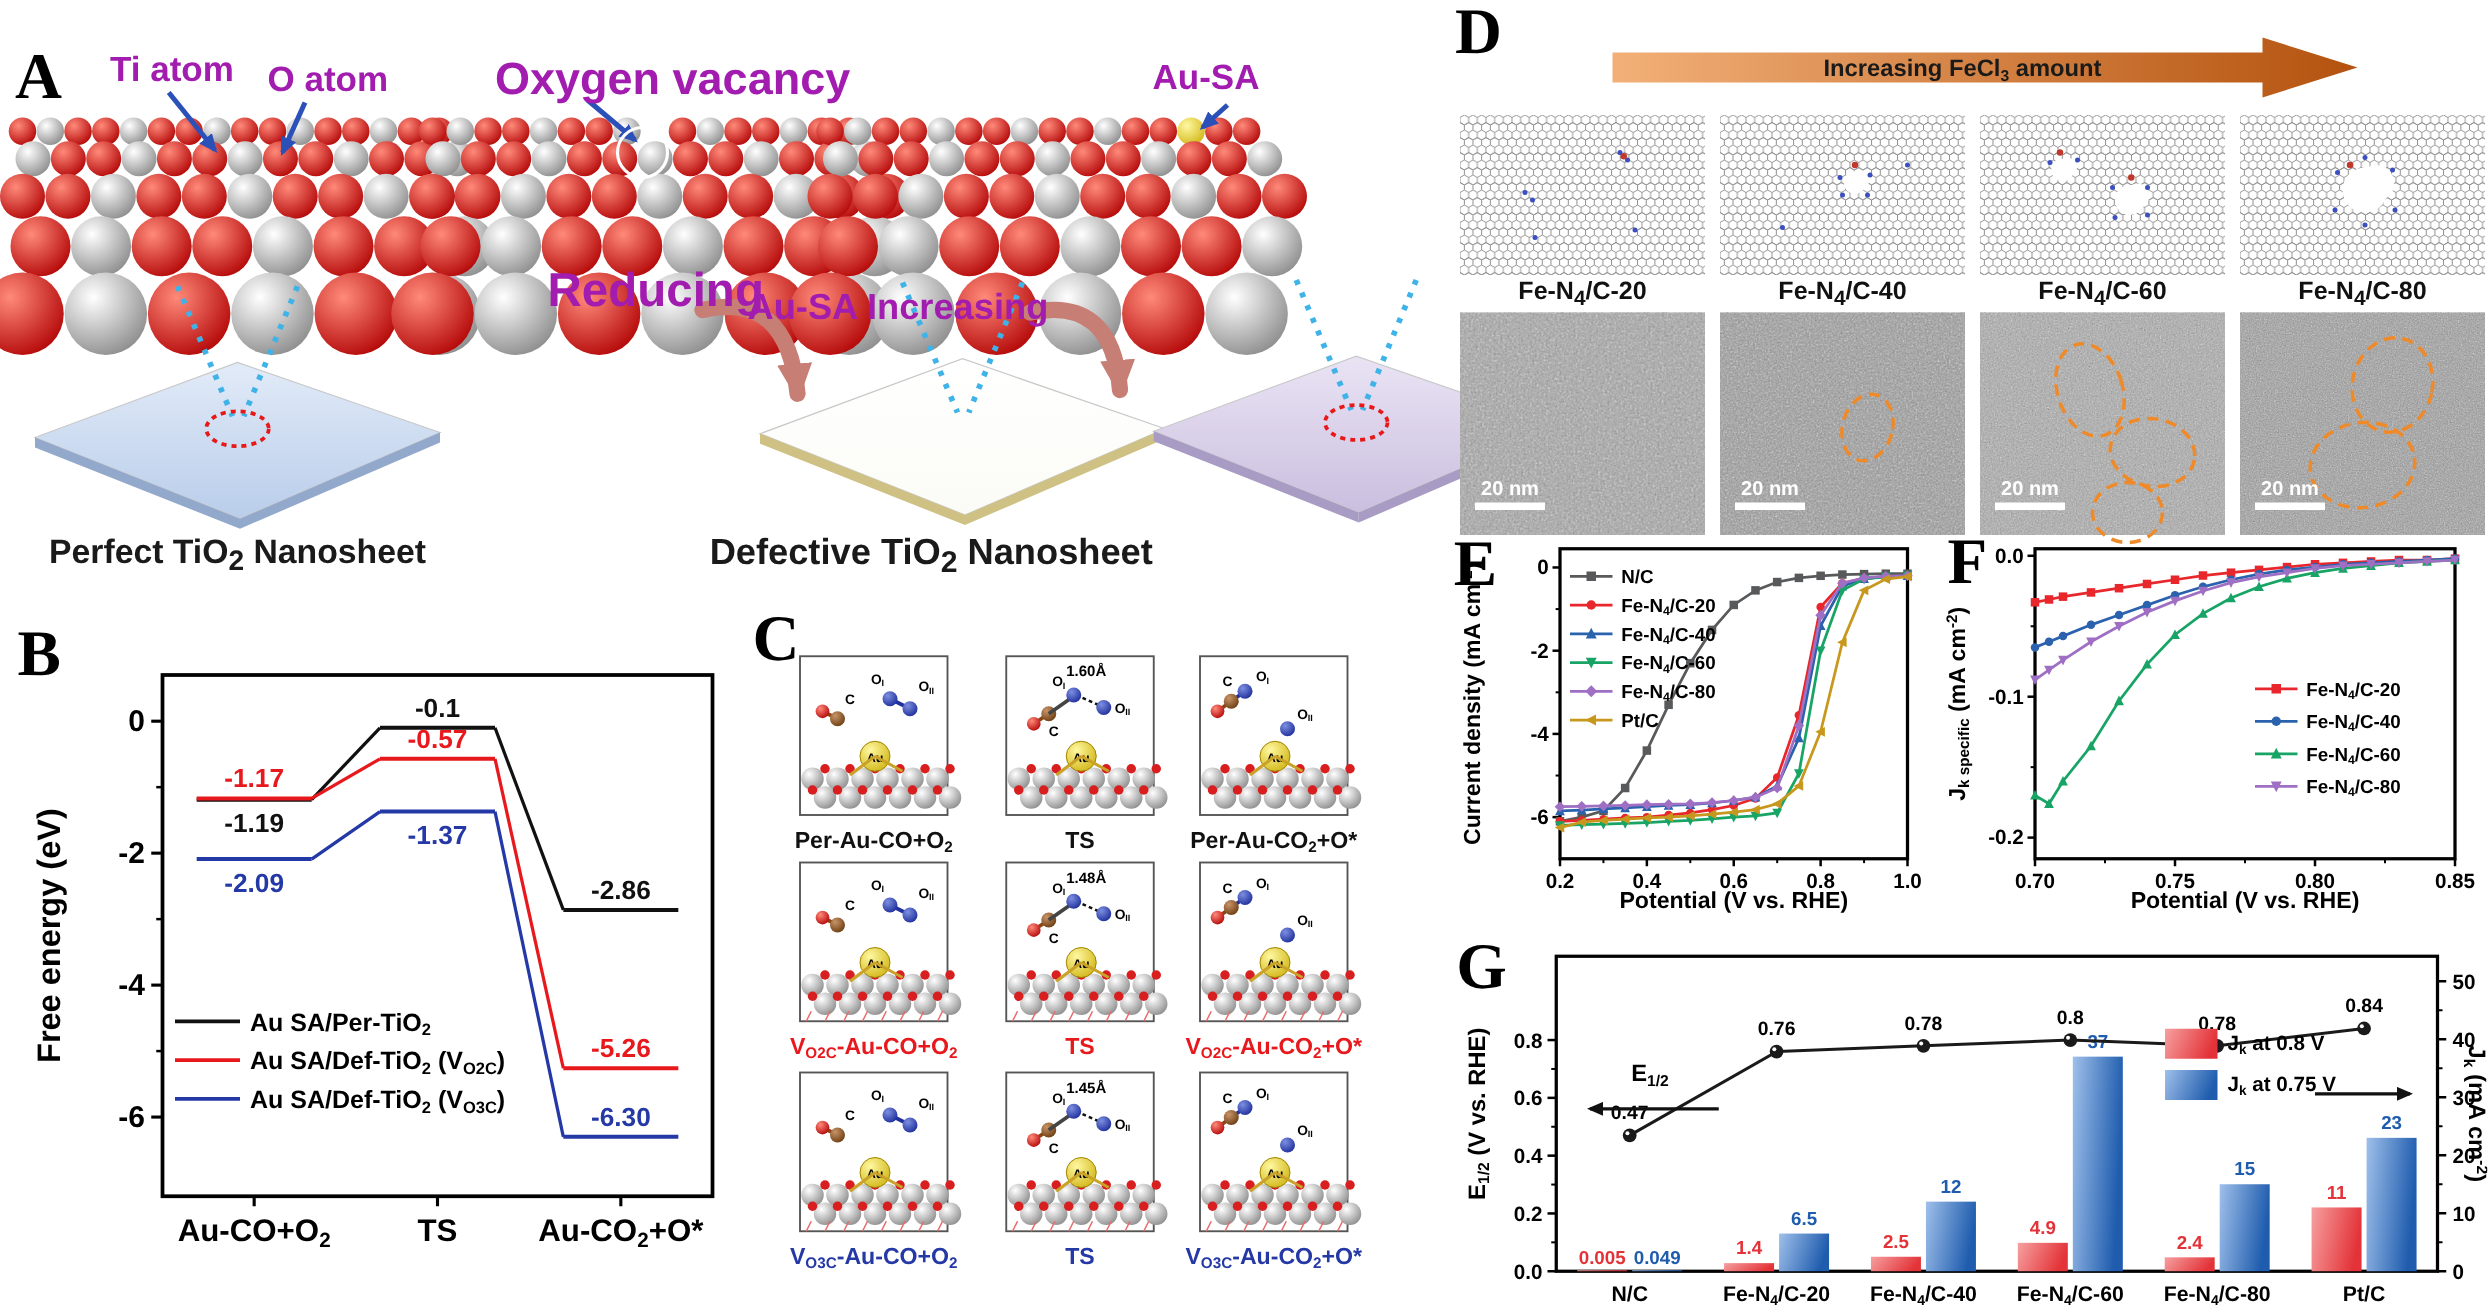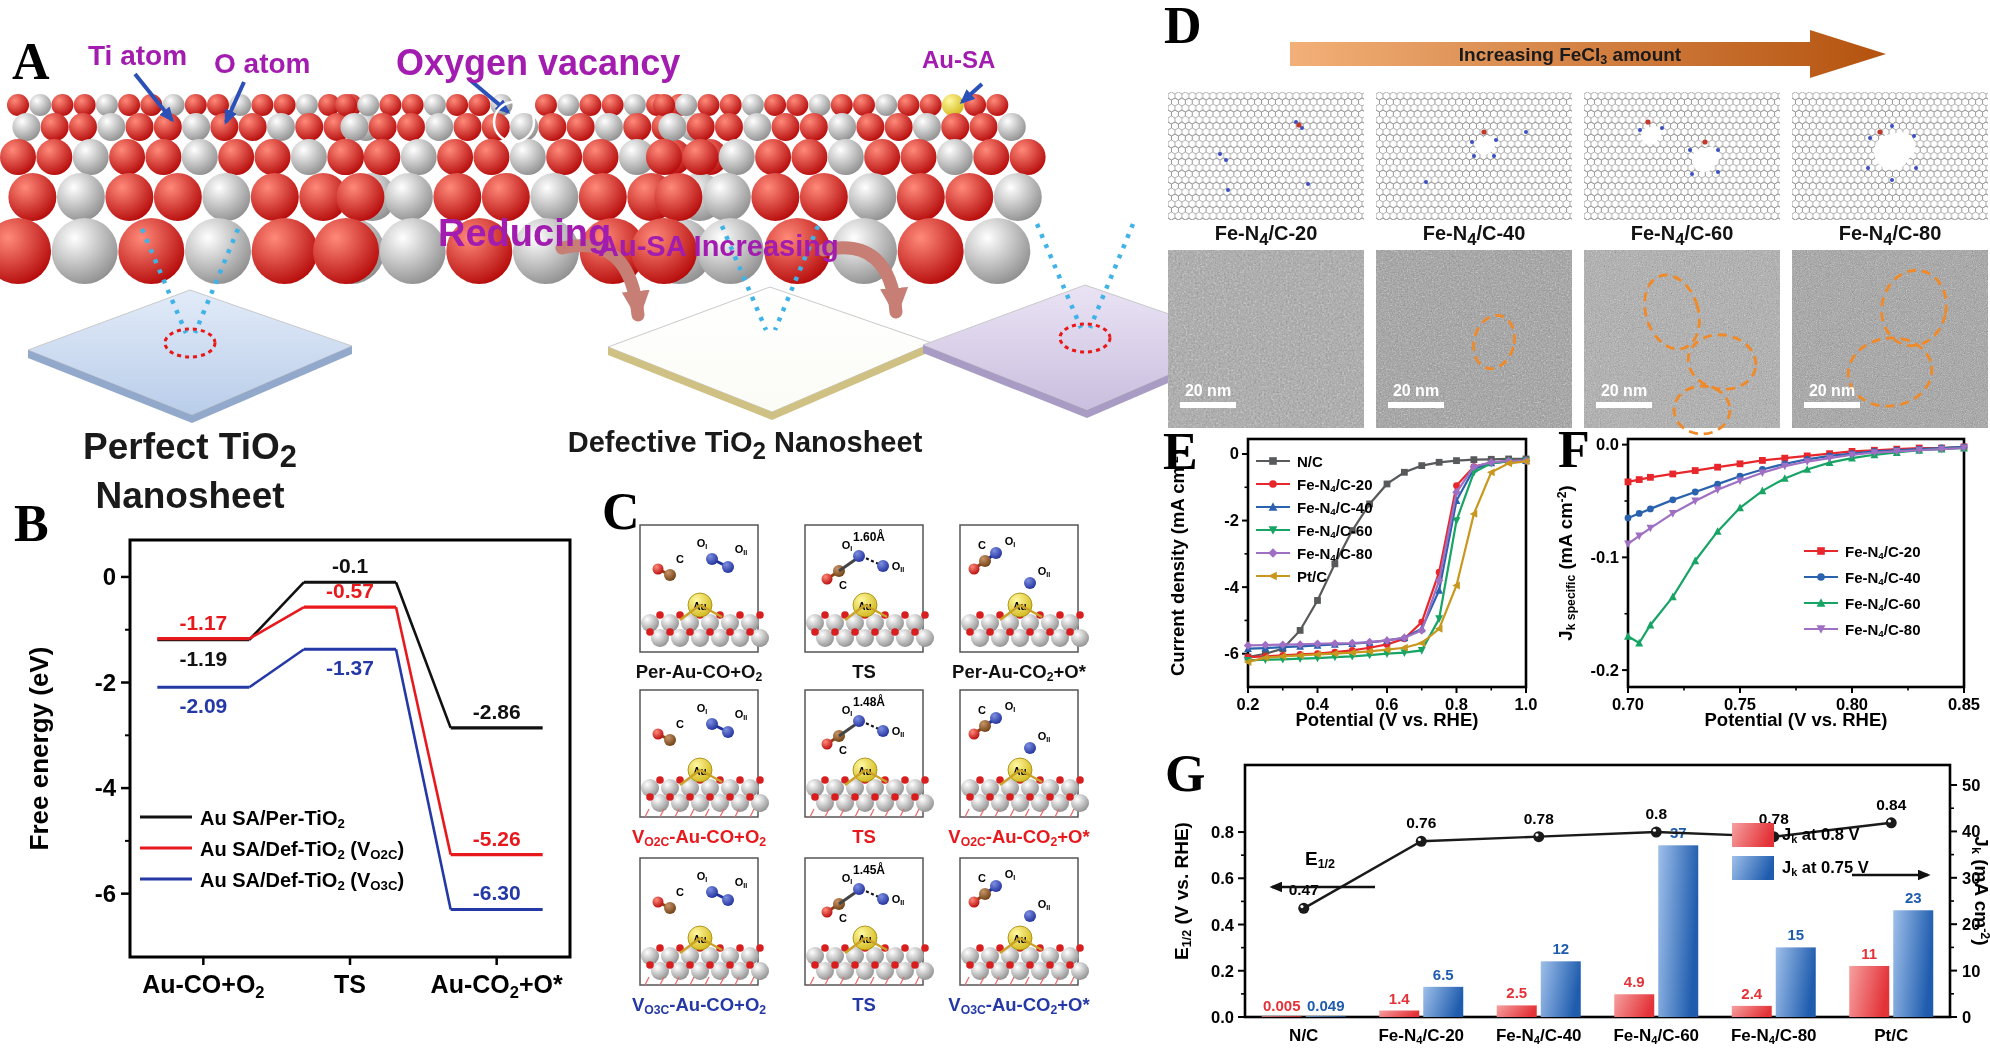--- a/index.html
+++ b/index.html
@@ -311,25 +311,25 @@
       <line x1="470" y1="80" x2="508" y2="112" stroke="#2b50b8" stroke-width="4" marker-end="url(#blueArr)"></line>
       <line x1="982" y1="84" x2="962" y2="102" stroke="#2b50b8" stroke-width="4" marker-end="url(#blueArr)"></line>
       <circle cx="514" cy="122" r="20" fill="none" stroke="#ffffff" stroke-width="2.5"></circle>
       <path d="M 562,248 Q 630,232 638,315" fill="none" stroke="#c77e74" stroke-width="13" stroke-linecap="round" marker-end="url(#pinkArr)"></path>
       <path d="M 824,250 Q 890,236 896,312" fill="none" stroke="#c77e74" stroke-width="13" stroke-linecap="round" marker-end="url(#pinkArr)"></path>
     </svg>
 
   <div class="lbl" style="left:88px;top:40px;font-size:28px;">Ti atom</div>
   <div class="lbl" style="left:214px;top:48px;font-size:28px;">O atom</div>
   <div class="lbl" style="left:396px;top:42px;font-size:36px;">Oxygen vacancy</div>
-  <div class="lbl" style="left:922px;top:46px;font-size:24px;">Au-SA</div>
+  <div class="lbl" style="left:922px;top:46px;font-size:28px;">Au-SA</div>
   <div class="lbl" style="left:438px;top:212px;font-size:38px;">Reducing</div>
   <div class="lbl" style="left:598px;top:230px;font-size:29px;">Au-SA Increasing</div>
 
-  <div class="caption" style="left:25px;top:426px;width:330px;font-size:37px;">Perfect TiO<sub>2</sub> Nanosheet</div>
+  <div class="caption" style="left:25px;top:426px;width:330px;font-size:27px;">Perfect TiO<sub>2</sub> Nanosheet</div>
   <div class="caption" style="left:560px;top:426px;width:370px;font-size:29px;">Defective TiO<sub>2</sub> Nanosheet</div>
 
   <div class="panel-letter" style="left:14px;top:498px;">B</div>
   <svg id="chartB" style="left:10px;top:495px;" width="585" height="556">
       <rect x="120" y="45" width="440" height="417" fill="none" stroke="#000" stroke-width="3"></rect>
       <line x1="120" y1="81.94936708860759" x2="111" y2="81.94936708860759" stroke="#000" stroke-width="2.5"></line>
       <text x="106" y="89.94936708860759" font-size="24" font-family="&quot;Liberation Sans&quot;, sans-serif" font-weight="bold" fill="#000" text-anchor="end"><tspan>0</tspan></text>
       <line x1="120" y1="187.51898734177215" x2="111" y2="187.51898734177215" stroke="#000" stroke-width="2.5"></line>
       <text x="106" y="195.51898734177215" font-size="24" font-family="&quot;Liberation Sans&quot;, sans-serif" font-weight="bold" fill="#000" text-anchor="end"><tspan>-2</tspan></text>
       <line x1="120" y1="293.08860759493666" x2="111" y2="293.08860759493666" stroke="#000" stroke-width="2.5"></line>

